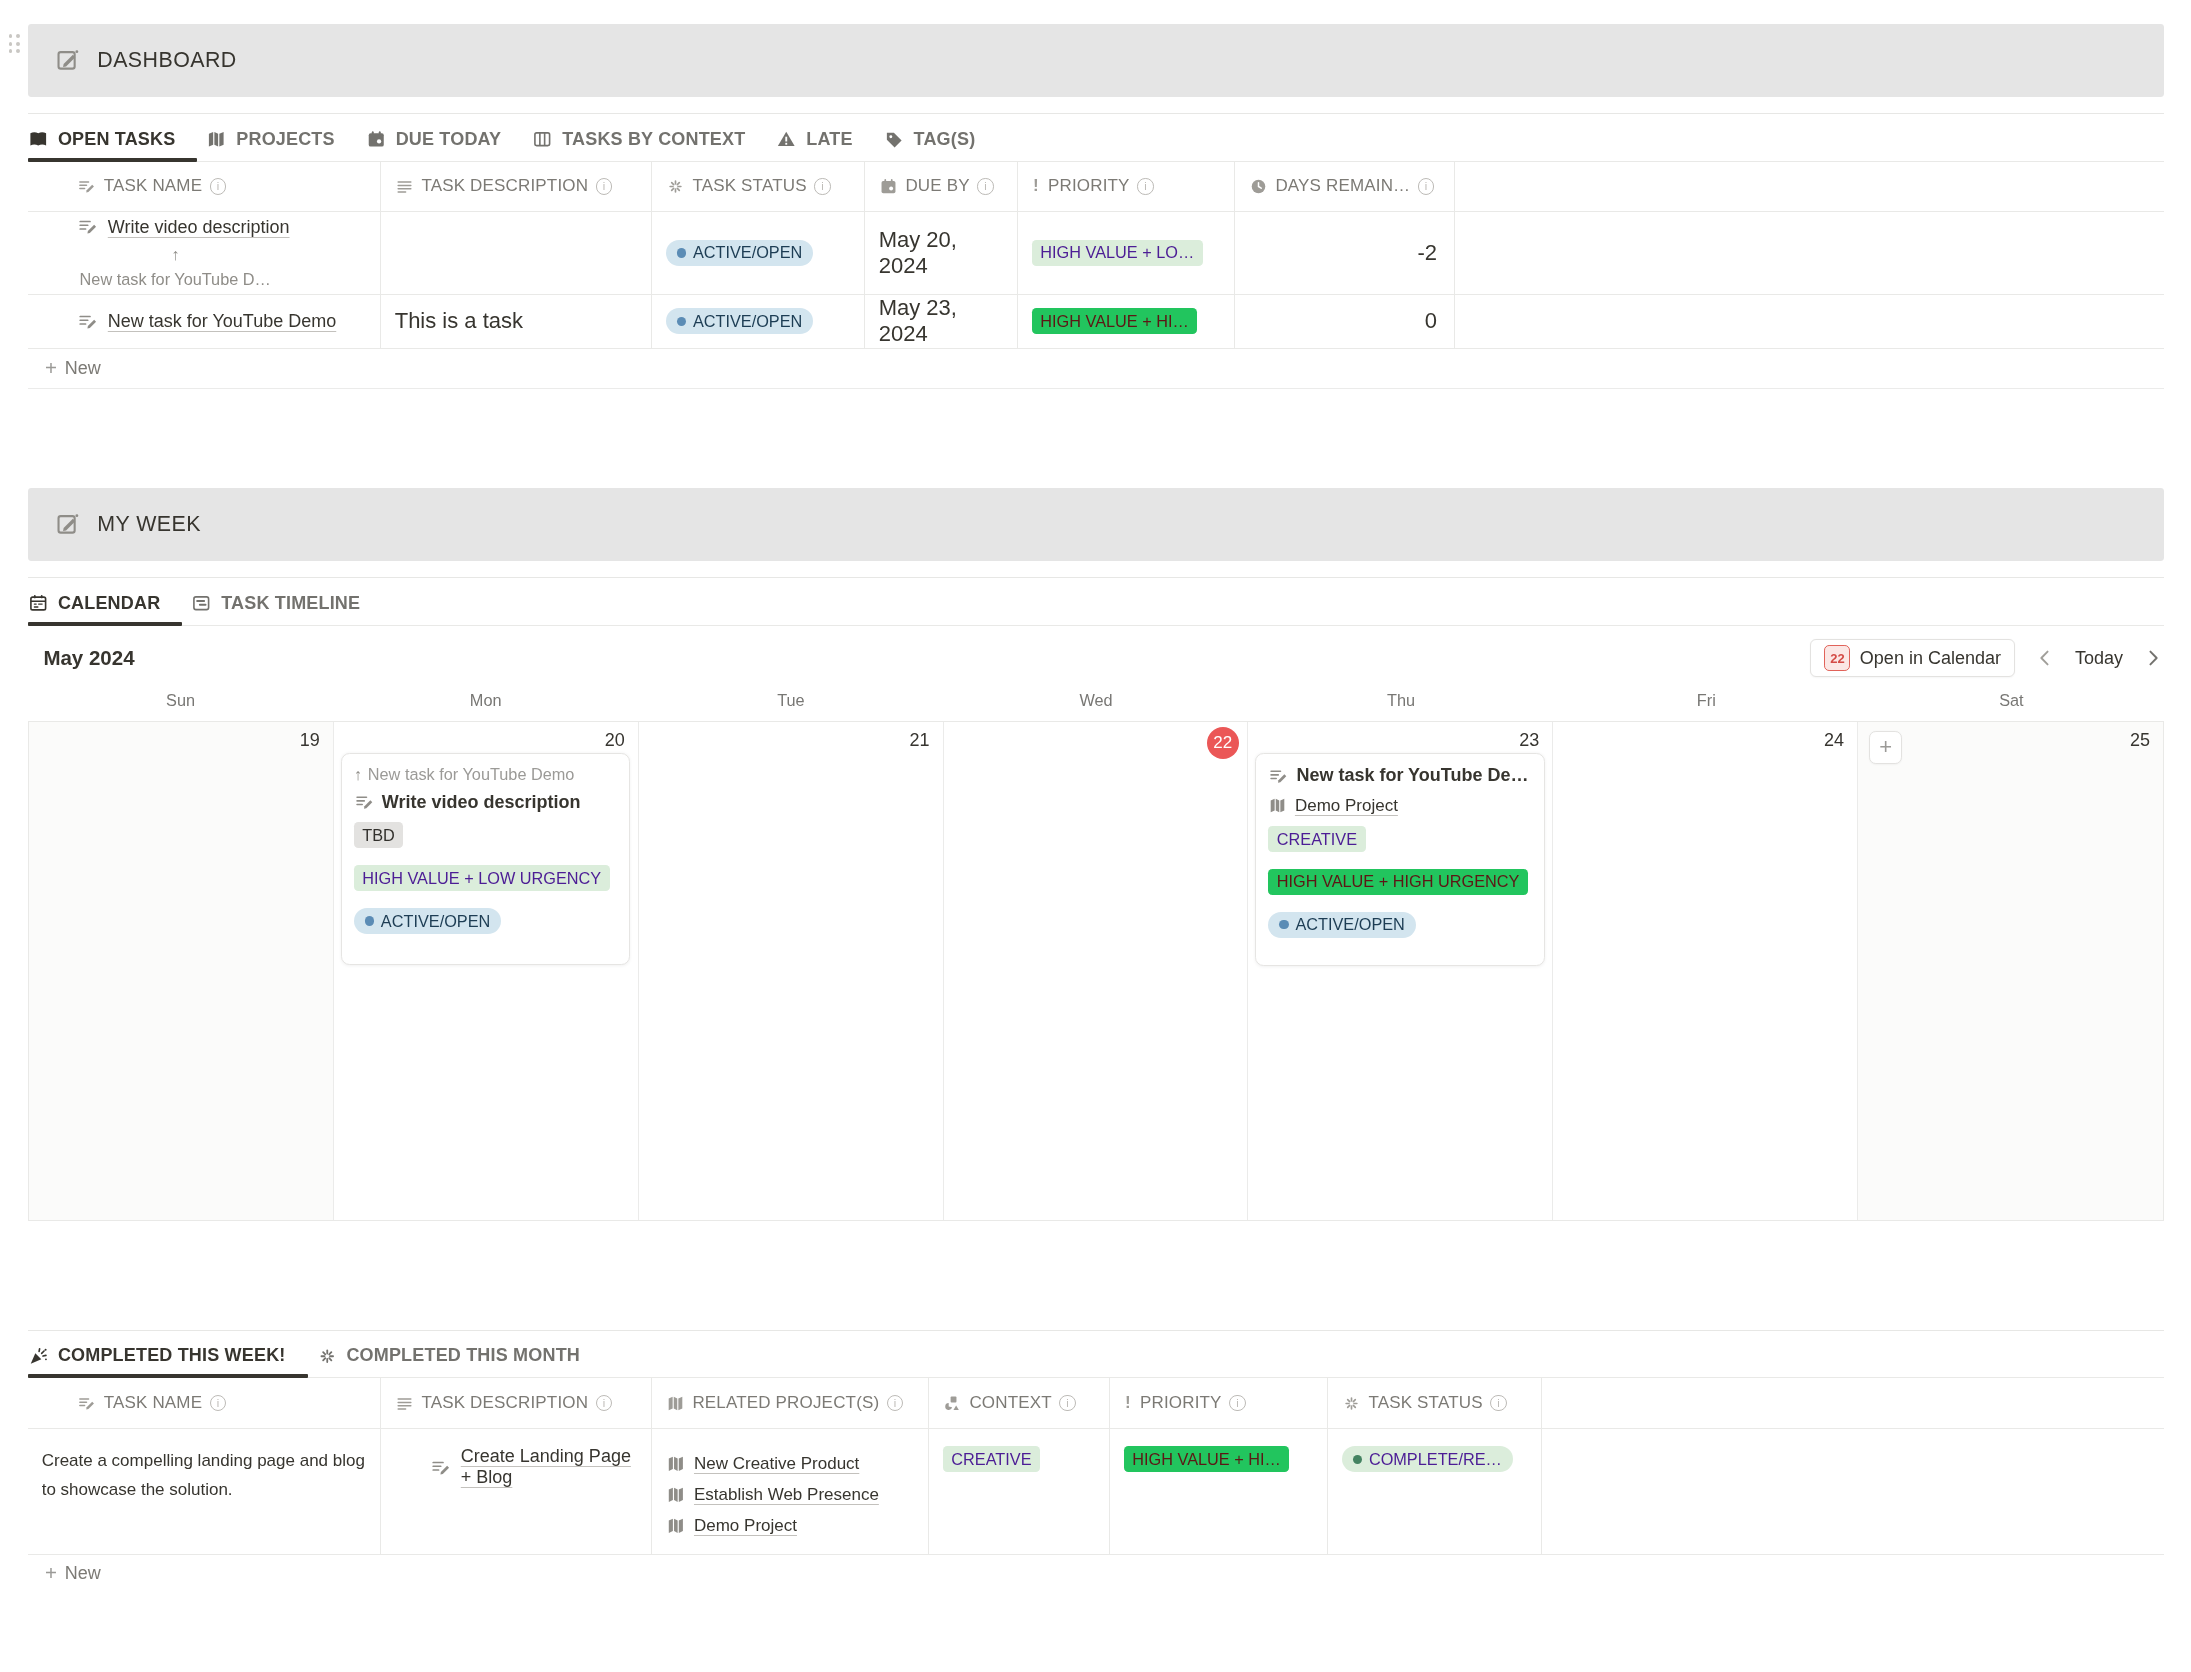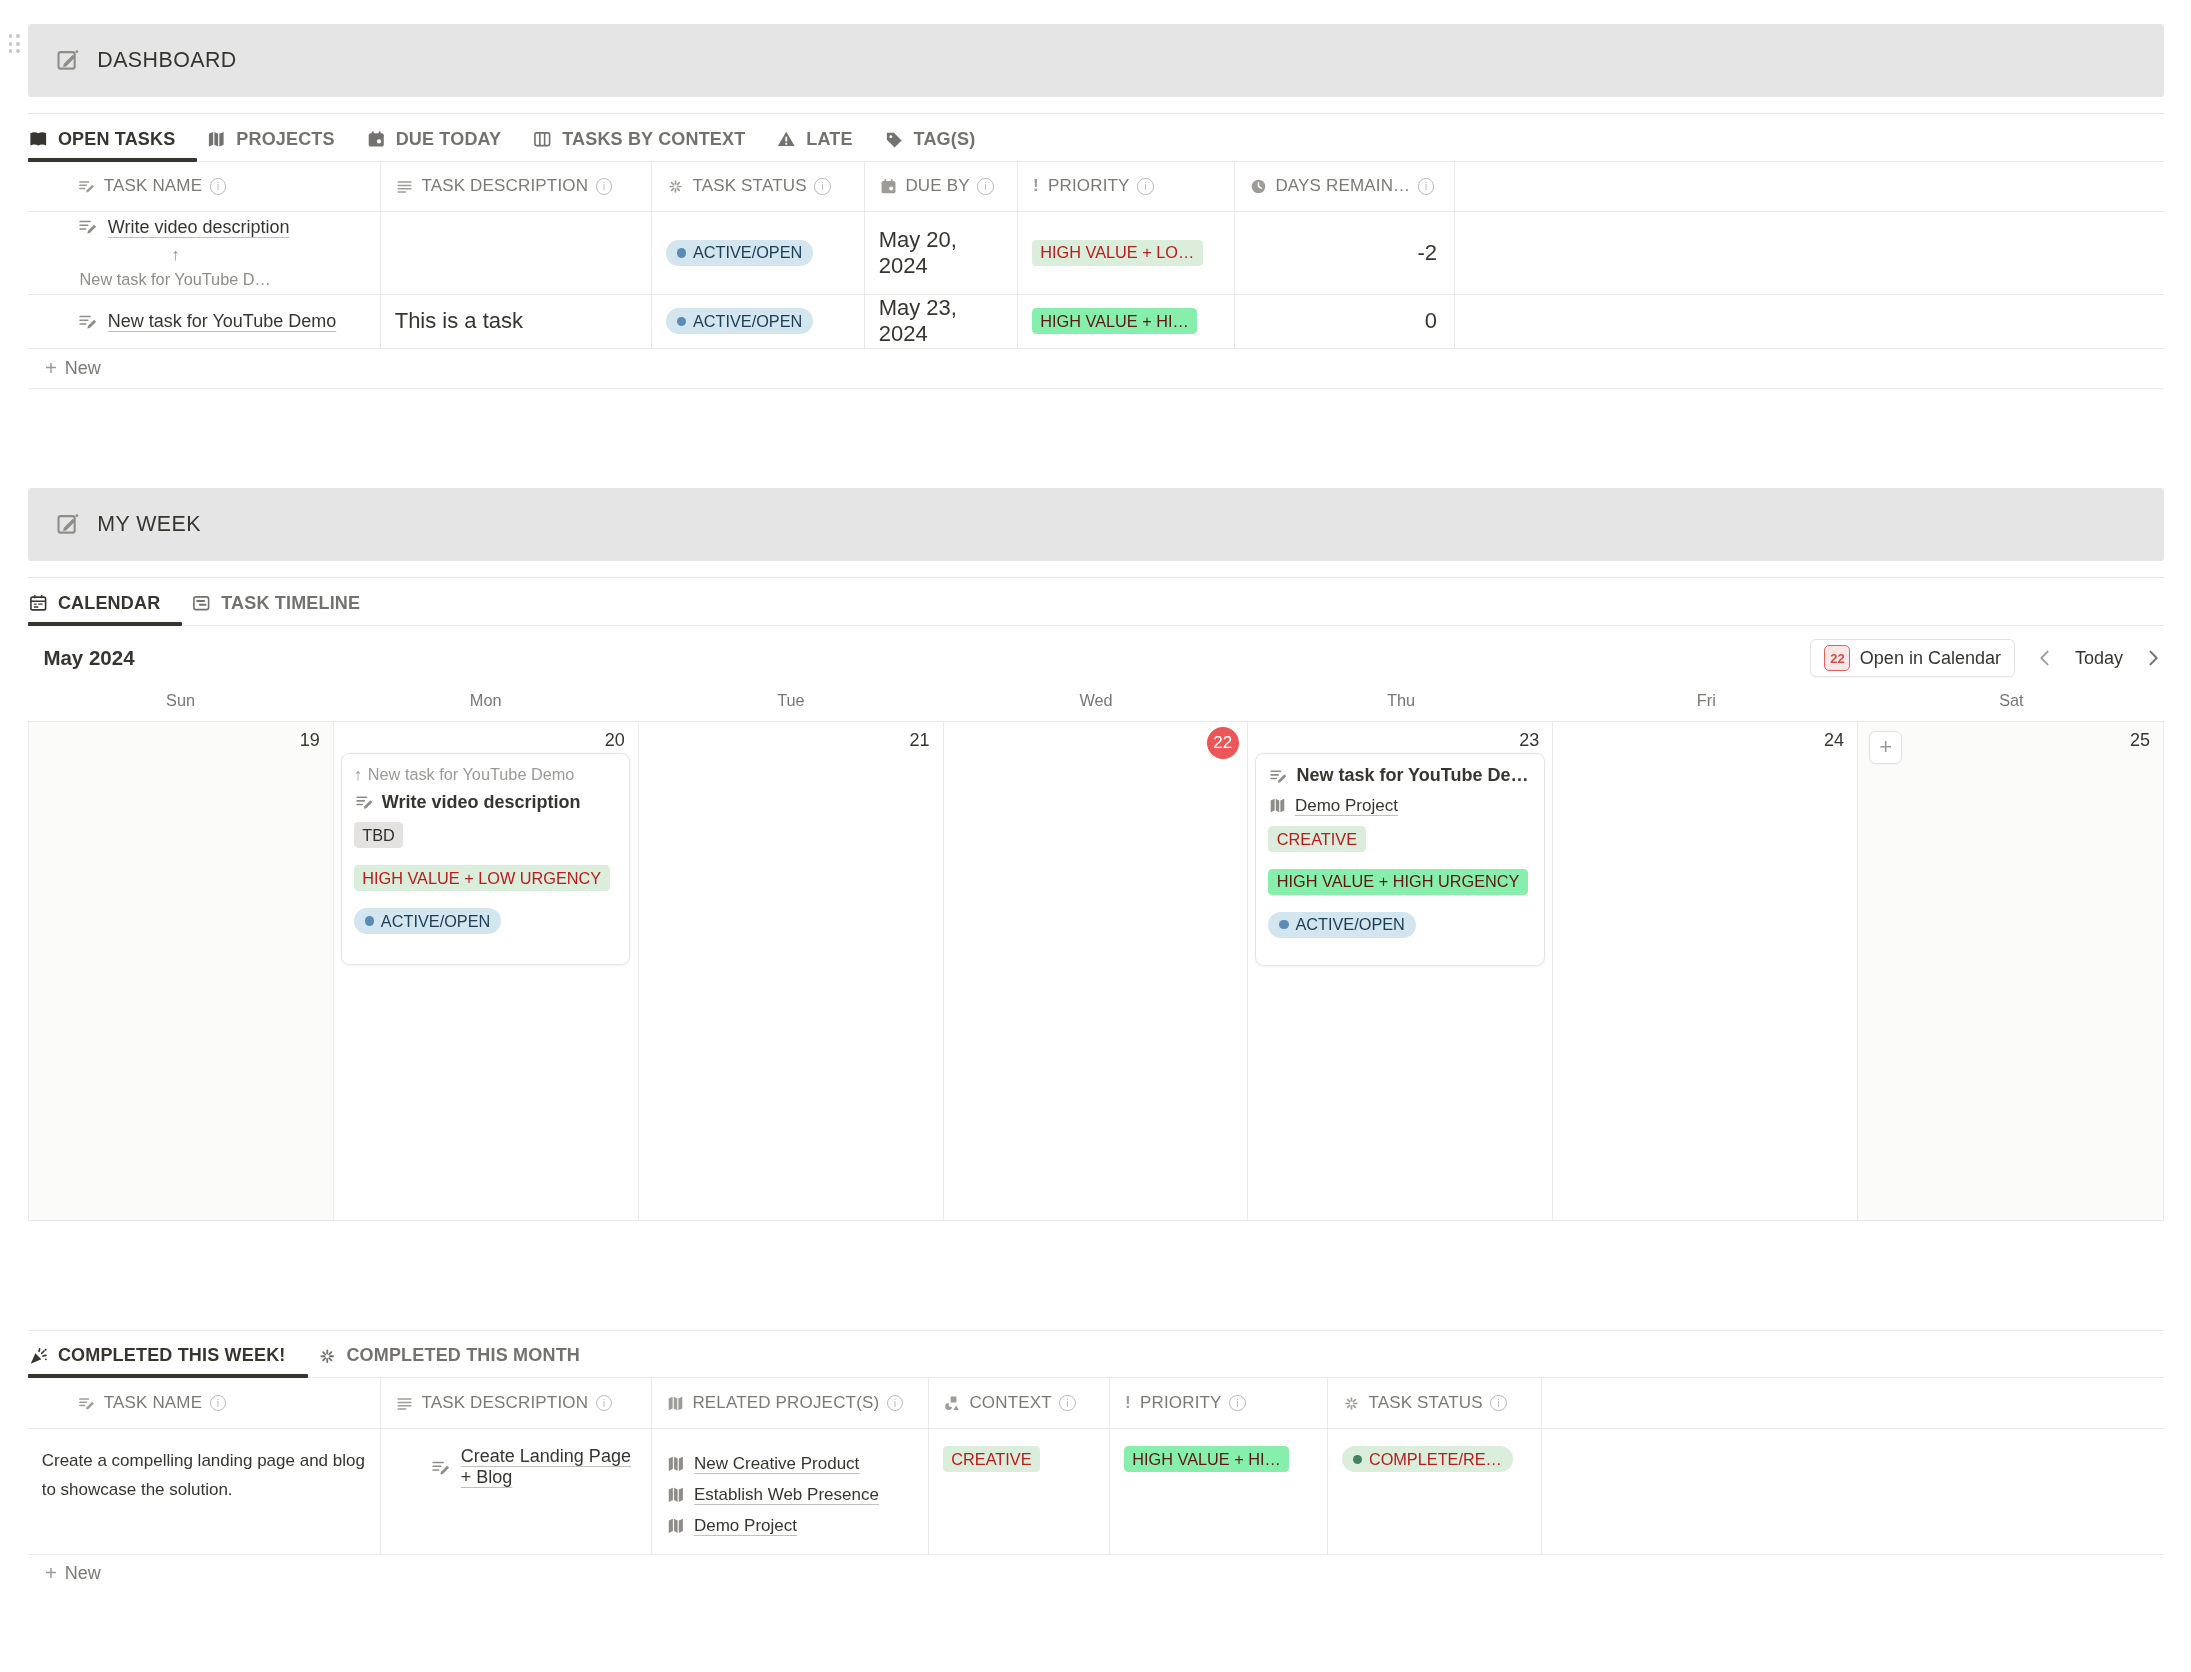--- a/index.html
+++ b/index.html
@@ -61,23 +61,23 @@
     font-size:16.3px; color:#8f8d88; padding-left:2.6px;flex-direction:column; }
   .uparrow::before { content:"↑"; font-size:16.3px; color:#8f8d88; }
 
   
   .tag { display:inline-flex; align-items:center; height:26px; padding:0 8.6px;
     border-radius:4.3px; font-size:16.3px; white-space:nowrap; max-width:100%; overflow:hidden; }
   .tag.pillround { border-radius:13.7px; padding:0 11px; }
   .tag .dot { width:9.4px; height:9.4px; border-radius:50%; margin-right:6.8px; flex:none; }
   .tag.blue { background:#d3e5ef; color:#1d3d54; }
   .tag.blue .dot { background:#5b8cb5; }
-  .tag.green { background:#dbeddb; color:#b91c1c; }
+  .tag.green { background:#dbeddb; color:#4c1d95; }
   .tag.green .dot { background:#448361; }
-  .tag.red { background:#86efac; color:#5d1715; }
+  .tag.red { background:#22c55e; color:#5d1715; }
   .tag.gray { background:#e3e2e0; color:#32302c; }
 
   .row1 { height:83px; }
   .row2 { height:54px; }
   .td.stack { flex-direction:column; align-items:flex-start; justify-content:center; }
   .td.right { justify-content:flex-end; padding-right:17px; }
   .new-row { display:flex; align-items:center; gap:7.7px; height:40px; padding-left:17px;
     color:#7c7a75; font-size:18px; border-bottom:0.9px solid #ebebea; cursor:pointer; }
   .new-row .plus { font-size:20.5px; color:#9b9a97; line-height:1; }
 

